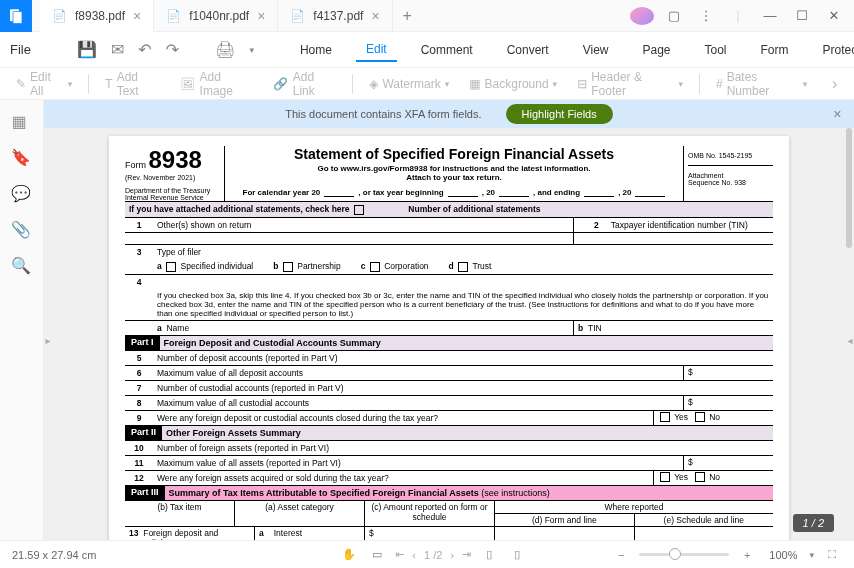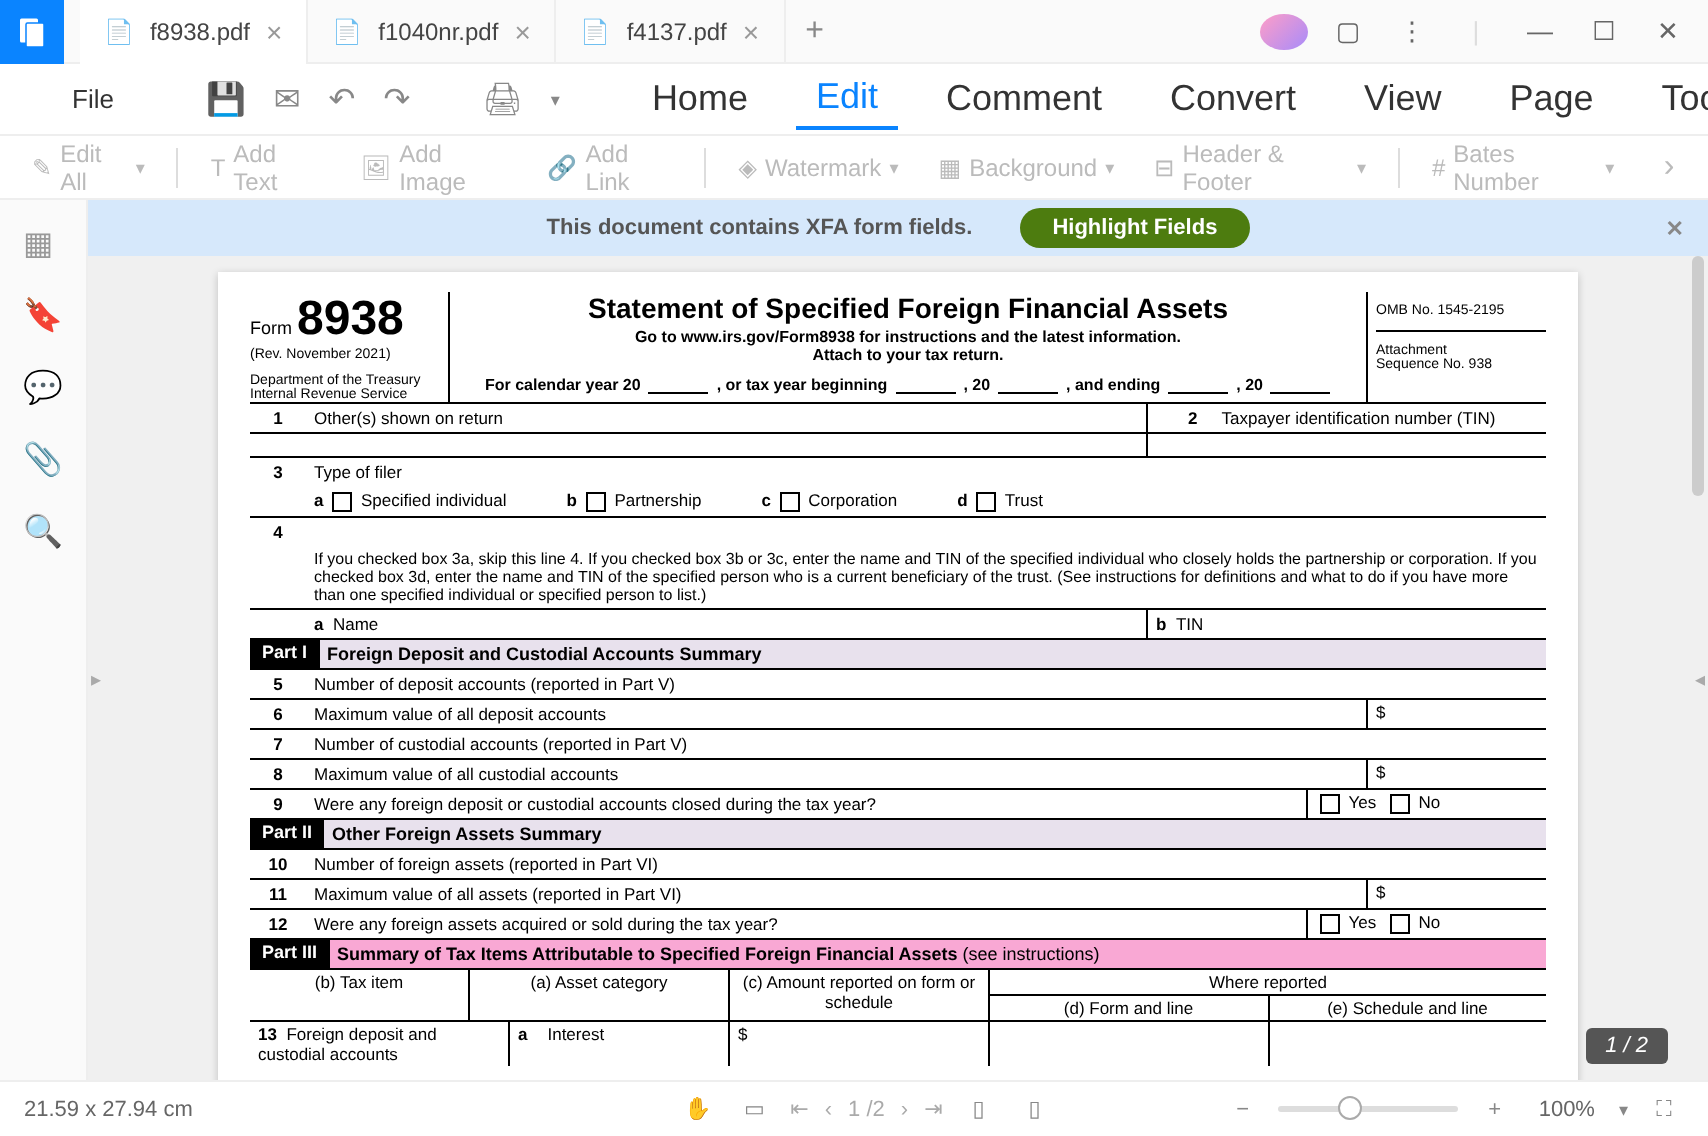--- a/index.html
+++ b/index.html
@@ -9,39 +9,39 @@
 .logo svg { width:18px; height:18px; }
 .tab { display:flex; align-items:center; gap:8px; padding:0 12px; height:32px; font-size:12px; color:#444; border-right:1px solid #eee; }
 .tab.active { background:#fff; }
 .tab-close { color:#999; cursor:pointer; font-size:14px; }
 .tab-add { padding:0 10px; color:#888; font-size:16px; cursor:pointer; }
 .spacer { flex:1; }
 .winicons { display:flex; gap:8px; padding:0 8px; align-items:center; }
 .winicons span { width:24px; text-align:center; color:#666; font-size:13px; }
 .circle-badge { width:18px; height:18px; border-radius:50%; background:linear-gradient(135deg,#ff9ec7,#a78bfa); }
 
-.menubar { height:36px; display:flex; align-items:center; padding:0 26px; gap:14px; border-bottom:1px solid #eee; }
+.menubar { height:36px; display:flex; align-items:center; padding:0 0; gap:14px; border-bottom:1px solid #eee; }
 .file-menu { font-size:13px; color:#333; padding:0 10px; }
 .mb-sep { width:1px; height:20px; background:#ddd; margin:0 4px; }
 .mb-icon { width:24px; height:24px; display:flex; align-items:center; justify-content:center; color:#888; }
-.menu-item { font-size:18px; padding:4px 10px; color:#333; cursor:pointer; }
+.menu-item { font-size:12px; padding:4px 10px; color:#333; cursor:pointer; }
 .menu-item.active { color:#0a84ff; border-bottom:2px solid #0a84ff; }
 .search-tools { display:flex; align-items:center; gap:4px; color:#aaa; font-size:12px; padding:0 8px; }
 
 .toolbar { height:32px; display:flex; align-items:center; padding:0 8px; gap:4px; border-bottom:1px solid #eee; }
 .tb-btn { display:flex; align-items:center; gap:4px; padding:2px 8px; font-size:12px; color:#bbb; }
 .tb-btn .caret { font-size:9px; }
 
 .workspace { display:flex; height:440px; position:relative; }
 .left-sidebar { width:44px; background:#fafafa; border-right:1px solid #eee; display:flex; flex-direction:column; align-items:center; gap:16px; padding-top:12px; }
 .ls-icon { width:20px; height:20px; color:#999; }
 .sidebar-handle { position:absolute; top:50%; width:8px; height:40px; display:flex; align-items:center; justify-content:center; color:#aaa; font-size:10px; z-index:5; }
 
 .content { flex:1; background:#f0f0f0; position:relative; overflow:hidden; }
-.xfa-bar { height:28px; background:#d6e8fb; display:flex; align-items:center; justify-content:center; gap:24px; font-size:11px; color:#555; position:relative;font-weight:bold; }
+.xfa-bar { height:28px; background:#d6e8fb; display:flex; align-items:center; justify-content:center; gap:24px; font-size:11px; color:#555; position:relative; }
 .highlight-btn { background:#4d7c0f; color:#fff; border-radius:14px; padding:4px 16px; font-size:11px; cursor:pointer; }
 .xfa-close { position:absolute; right:12px; color:#888; cursor:pointer; }
 .right-scrollbar { position:absolute; right:0; top:28px; bottom:0; width:10px; }
 .right-scrollbar .thumb { position:absolute; top:0; width:6px; left:2px; height:120px; background:#ccc; border-radius:3px; }
 
 .page-indicator { position:absolute; right:20px; bottom:8px; background:#555; color:#fff; font-size:11px; padding:3px 10px; border-radius:3px;font-style:italic; }
 
 .pdf-page { width:680px; background:#fff; margin:8px auto 0; box-shadow:0 1px 4px rgba(0,0,0,.2); padding:10px 16px; font-size:9px; color:#000; }
 .form-header { display:flex; gap:8px; }
 .fh-left { width:100px; border-right:1px solid #000; padding-right:4px; }
@@ -232,37 +232,40 @@
               <span></span>
             </div>
         </div>
         <div class="fh-right">
           <div style="border-bottom:1px solid #000;padding:6px 0">OMB No. 1545-2195</div>
           <div style="padding-top:6px">Attachment</div>
           <div><span>Sequence No. 938</span></div>
         </div>
       </div>
 
+      <div class="form-row light" style="background:#e8e1ed">
+          <div class="fr-body"><b>If you have attached additional statements, check here</b> <span class="checkbox"></span> <span style="margin-left:40px"><b>Number of additional statements</b></span></div>
+        </div>
       <div class="form-row">
           <div class="fr-num">1</div>
           <div class="fr-body">Other(s) shown on return</div>
           <div style="width:200px;border-left:1px solid #000;padding:2px 20px"><b style="margin-right:12px">2</b><span>Taxpayer identification number (TIN)</span></div>
         </div>
       <div class="form-row" style="height:12px">
           <div class="fr-num"></div>
           <div class="fr-body"></div>
           <div style="width:200px;border-left:1px solid #000"></div>
         </div>
       <div class="form-row">
           <div class="fr-num">3</div>
           <div class="fr-body">Type of filer</div>
         </div>
       <div class="form-row" style="border-top:none">
           <div class="fr-num"></div>
-          <div class="fr-body" style="display:flex;gap:30px">
+          <div class="fr-body" style="display:flex;gap:20px">
             <span><b>a</b> <span class="checkbox"></span> <span>Specified individual</span></span>
             <span><b>b</b> <span class="checkbox"></span> <span>Partnership</span></span>
             <span><b>c</b> <span class="checkbox"></span> <span>Corporation</span></span>
             <span><b>d</b> <span class="checkbox"></span> <span>Trust</span></span>
           </div>
         </div>
       <div class="form-row">
           <div class="fr-num">4</div>
           <div class="fr-body"></div>
         </div>

